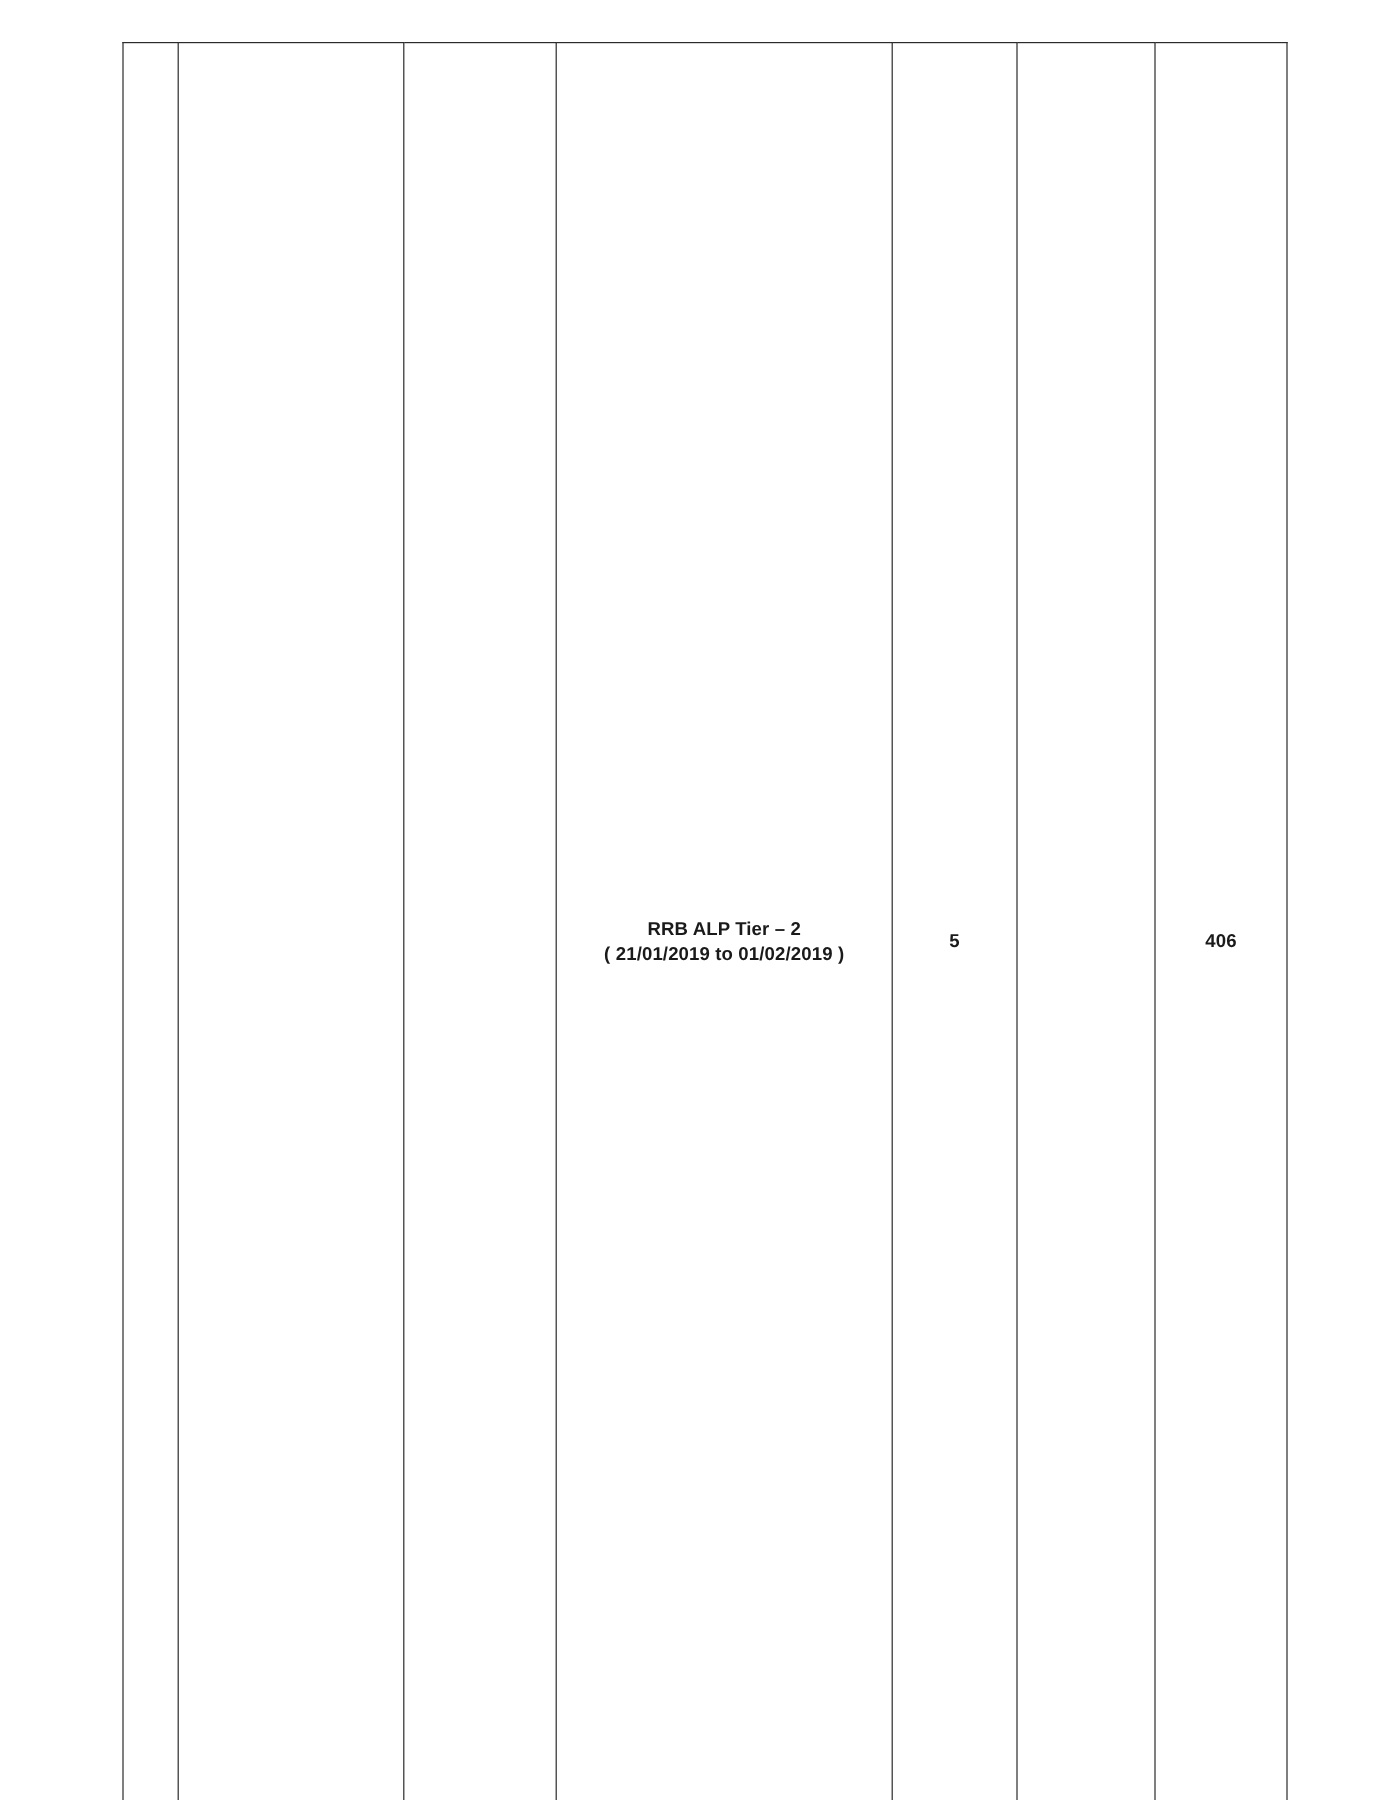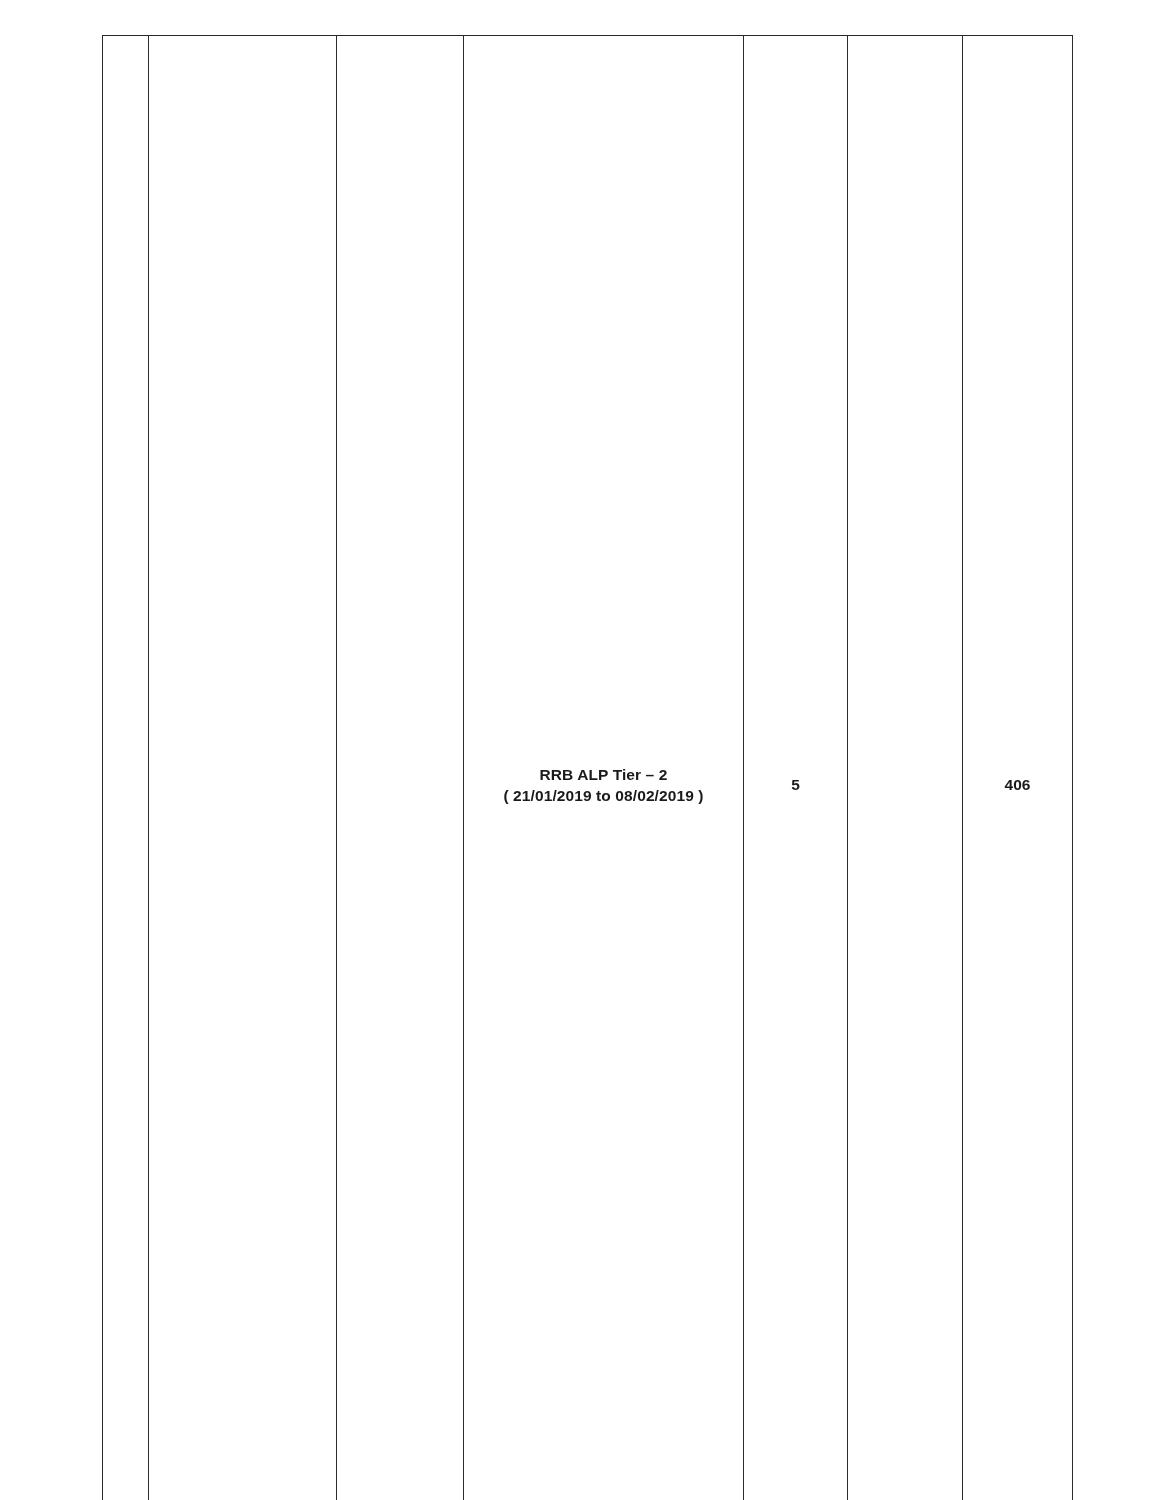--- a/index.html
+++ b/index.html
@@ -73,21 +73,21 @@
         <col class="c-page">
     </colgroup>
     <tbody>
 
       <tr style="height:82px;">
         <td class="sno" rowspan="4"></td>
         <td class="topic" rowspan="4"></td>
         <td class="type" rowspan="2"></td>
         <td class="exam">
           <span class="exam-name">RRB ALP Tier – 2</span>
-          <span class="exam-date">( 21/01/2019 to 08/02/2019 )</span>
+          <span class="exam-date">( 21/01/2019 to 01/02/2019 )</span>
         </td>
         <td class="qty">5</td>
         <td class="chap" rowspan="2"></td>
         <td class="page">406</td>
       </tr>
 
     </tbody>
   </table>
 </div>
 

